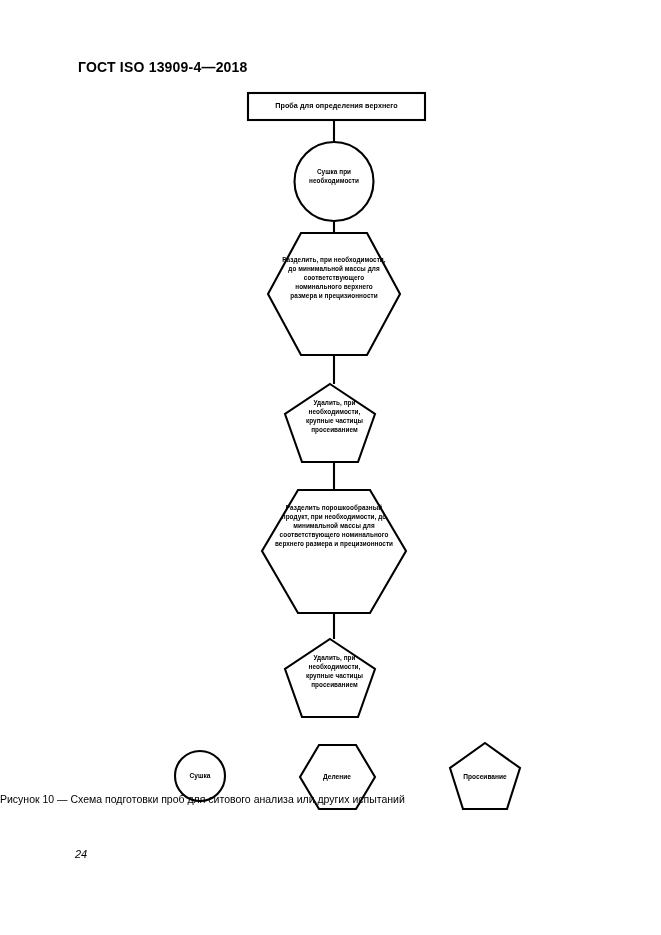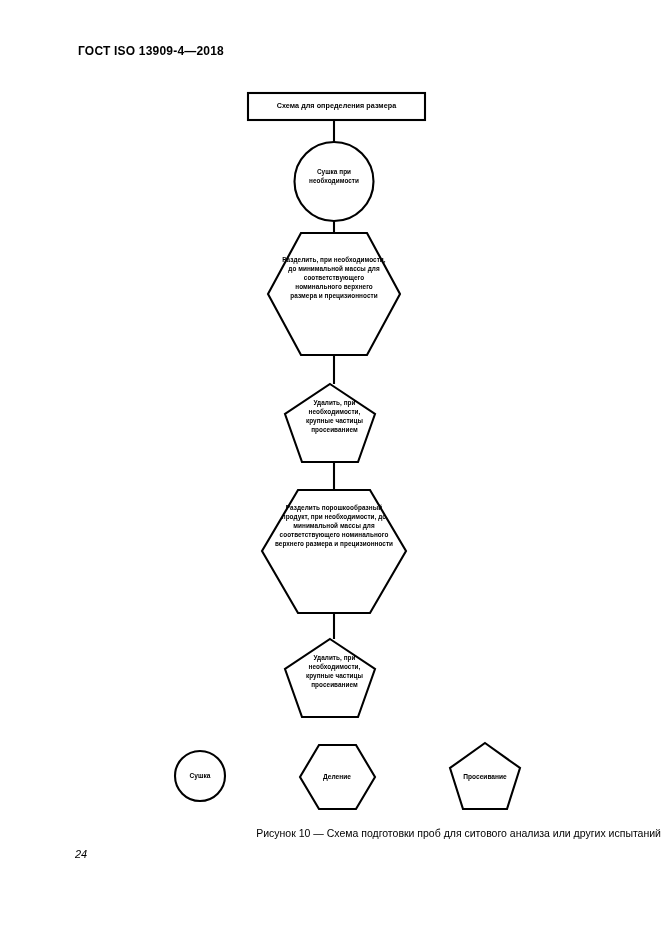--- a/index.html
+++ b/index.html
@@ -15,41 +15,41 @@
     position: relative;
     width: 661px;
     height: 935px;
     background: #ffffff;
     overflow: hidden;
   }
   
   #doc-header {
     position: absolute;
     left: 78px;
-    top: 44px;
-    font-size: 12px;
+    top: 59px;
+    font-size: 14px;
     font-weight: bold;
     letter-spacing: 0.2px;
     white-space: nowrap;
   }
   
   #page-number {
     position: absolute;
     left: 75px;
     top: 848px;
     font-size: 11px;
     font-style: italic;
   }
   
   #figure-caption {
     position: absolute;
     left: 0;
-    top: 827px;
+    top: 793px;
     width: 661px;
-    text-align: right;
+    text-align: left;
     font-size: 10.5px;
   }
   
   #flow-diagram {
     position: absolute;
     left: 0;
     top: 0;
   }
   .shape-outline {
     fill: #ffffff;
@@ -113,21 +113,21 @@
 
     <polygon class="shape-outline" points="330,639 375,669 358,717 302,717 285,669"></polygon>
 
     <circle class="shape-outline" cx="200" cy="776" r="25"></circle>
 
     <polygon class="shape-outline" points="319,745 356,745 375,777 356,809 319,809 300,777"></polygon>
 
     <polygon class="shape-outline" points="485,743 520,768 507,809 463,809 450,768"></polygon>
   </svg>
 
-  <div class="node-text box-text" style="left:252px; top:101px; width:169px;">Схема для определения размера</div>
+  <div class="node-text box-text" style="left:252px; top:101px; width:169px;">Проба для определения верхнего</div>
 
   <div class="node-text" style="left:299px; top:167px; width:70px;">Сушка при необходимости</div>
 
   <div class="node-text" style="left:282px; top:255px; width:104px;">Разделить, при необходимости, до минимальной массы для соответствующего номинального верхнего размера и прецизионности</div>
 
   <div class="node-text" style="left:295px; top:398px; width:79px;">Удалить, при необходимости, крупные частицы просеиванием</div>
 
   <div class="node-text" style="left:272px; top:503px; width:124px;">Разделить порошкообразный продукт, при необходимости, до минимальной массы для соответствующего номинального верхнего размера и прецизионности</div>
 
   <div class="node-text" style="left:295px; top:653px; width:79px;">Удалить, при необходимости, крупные частицы просеиванием</div>

